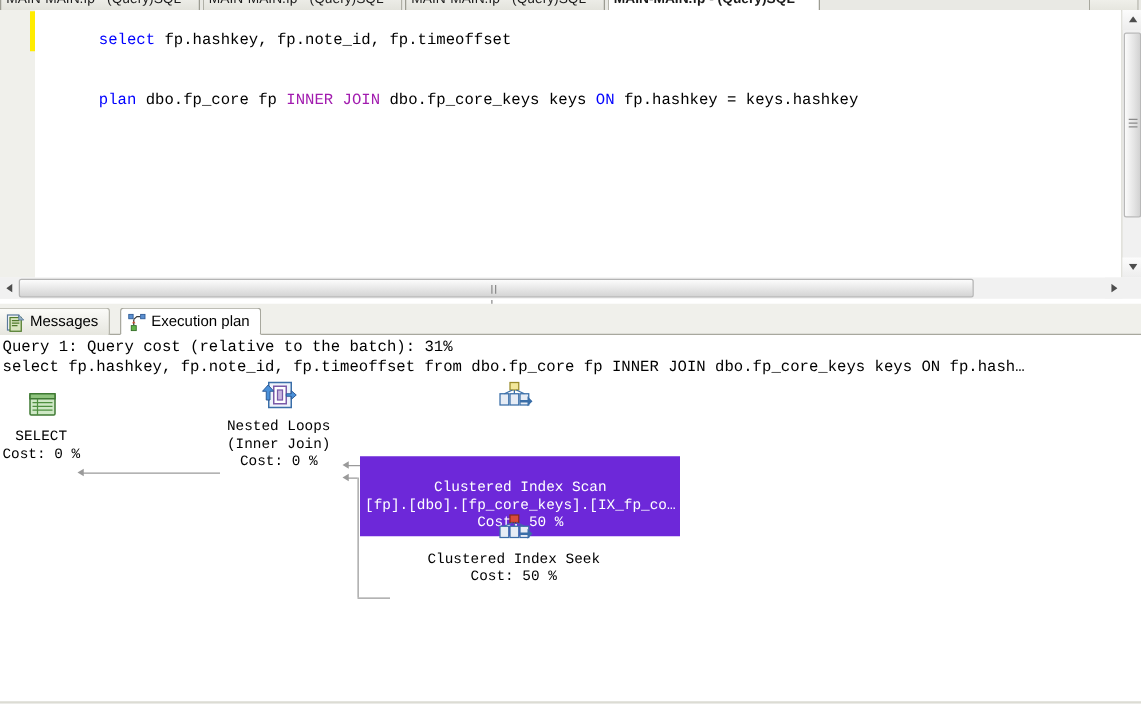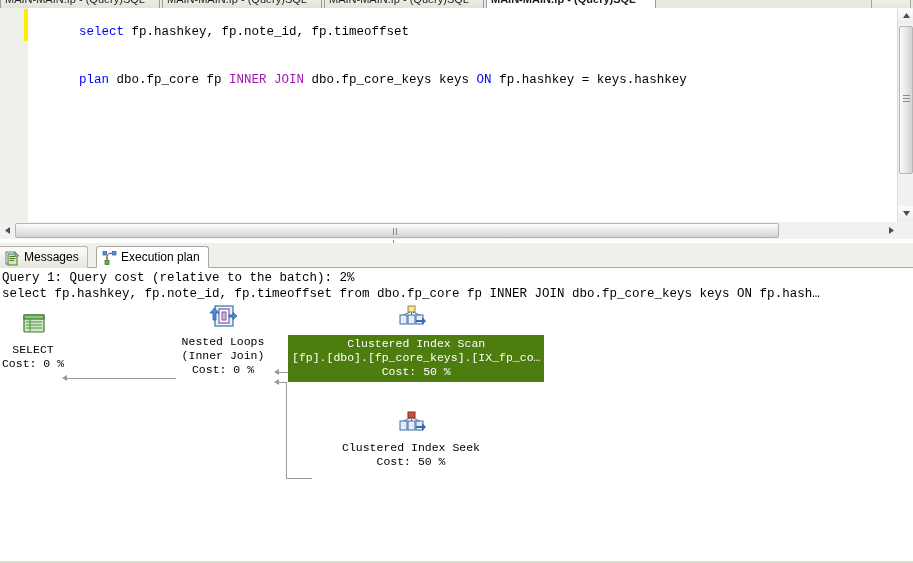--- a/index.html
+++ b/index.html
@@ -257,24 +257,25 @@
     color: #000;
     white-space: nowrap;
   }
   .plan-node .node-icon {
     display: block;
     margin: 0 auto 3px auto;
     width: 32px; height: 28px;
   }
   .plan-node .node-label { display: block; }
   .plan-node.selected .node-text-wrap {
-    background: #4d7c0f;
+    background: #6d28d9;
     color: #ffffff;
-    padding: 2px 4px 3px 4px;
+    padding: 19px 4px 3px 4px;
     display: inline-block;
+    margin-top: 30px;
   }
 
   .conn-line {
     position: absolute;
     background: #9a9a9a;
   }
   .conn-h { height: 1px; }
   .conn-v { width: 1px; }
 
   .arrowhead {
@@ -388,21 +389,21 @@
         <path d="M5 5.5 L7.5 3.3 L10 3.3" stroke="#3a3a3a" stroke-width="1" fill="none"></path>
         <path d="M5 7 L3.5 8.6 L6.5 8.6 Z" fill="#d04a2a"></path>
       </svg>
     </span>
     <span>Execution plan</span>
   </div>
 </div>
 
 <div id="plan-pane">
 
-  <div class="plan-header-line" style="position:absolute; left:1px; top:2px;">Query 1: Query cost (relative to the batch): 2%</div>
+  <div class="plan-header-line" style="position:absolute; left:1px; top:2px;">Query 1: Query cost (relative to the batch): 31%</div>
 
   <div class="plan-header-line" style="position:absolute; left:1px; top:18px;text-align:center;">select fp.hashkey, fp.note_id, fp.timeoffset from dbo.fp_core fp INNER JOIN dbo.fp_core_keys keys ON fp.hash…</div>
 
   <div id="plan-canvas">
 
     <div class="conn-line conn-h" style="left:66px; top:76px; width:110px;"></div>
     <div class="arrowhead arrow-left" style="left:62px; top:73px;"></div>
 
     <div class="conn-line conn-h" style="left:278px; top:70px; width:20px;"></div>
     <div class="arrowhead arrow-left" style="left:274px; top:67px;"></div>

